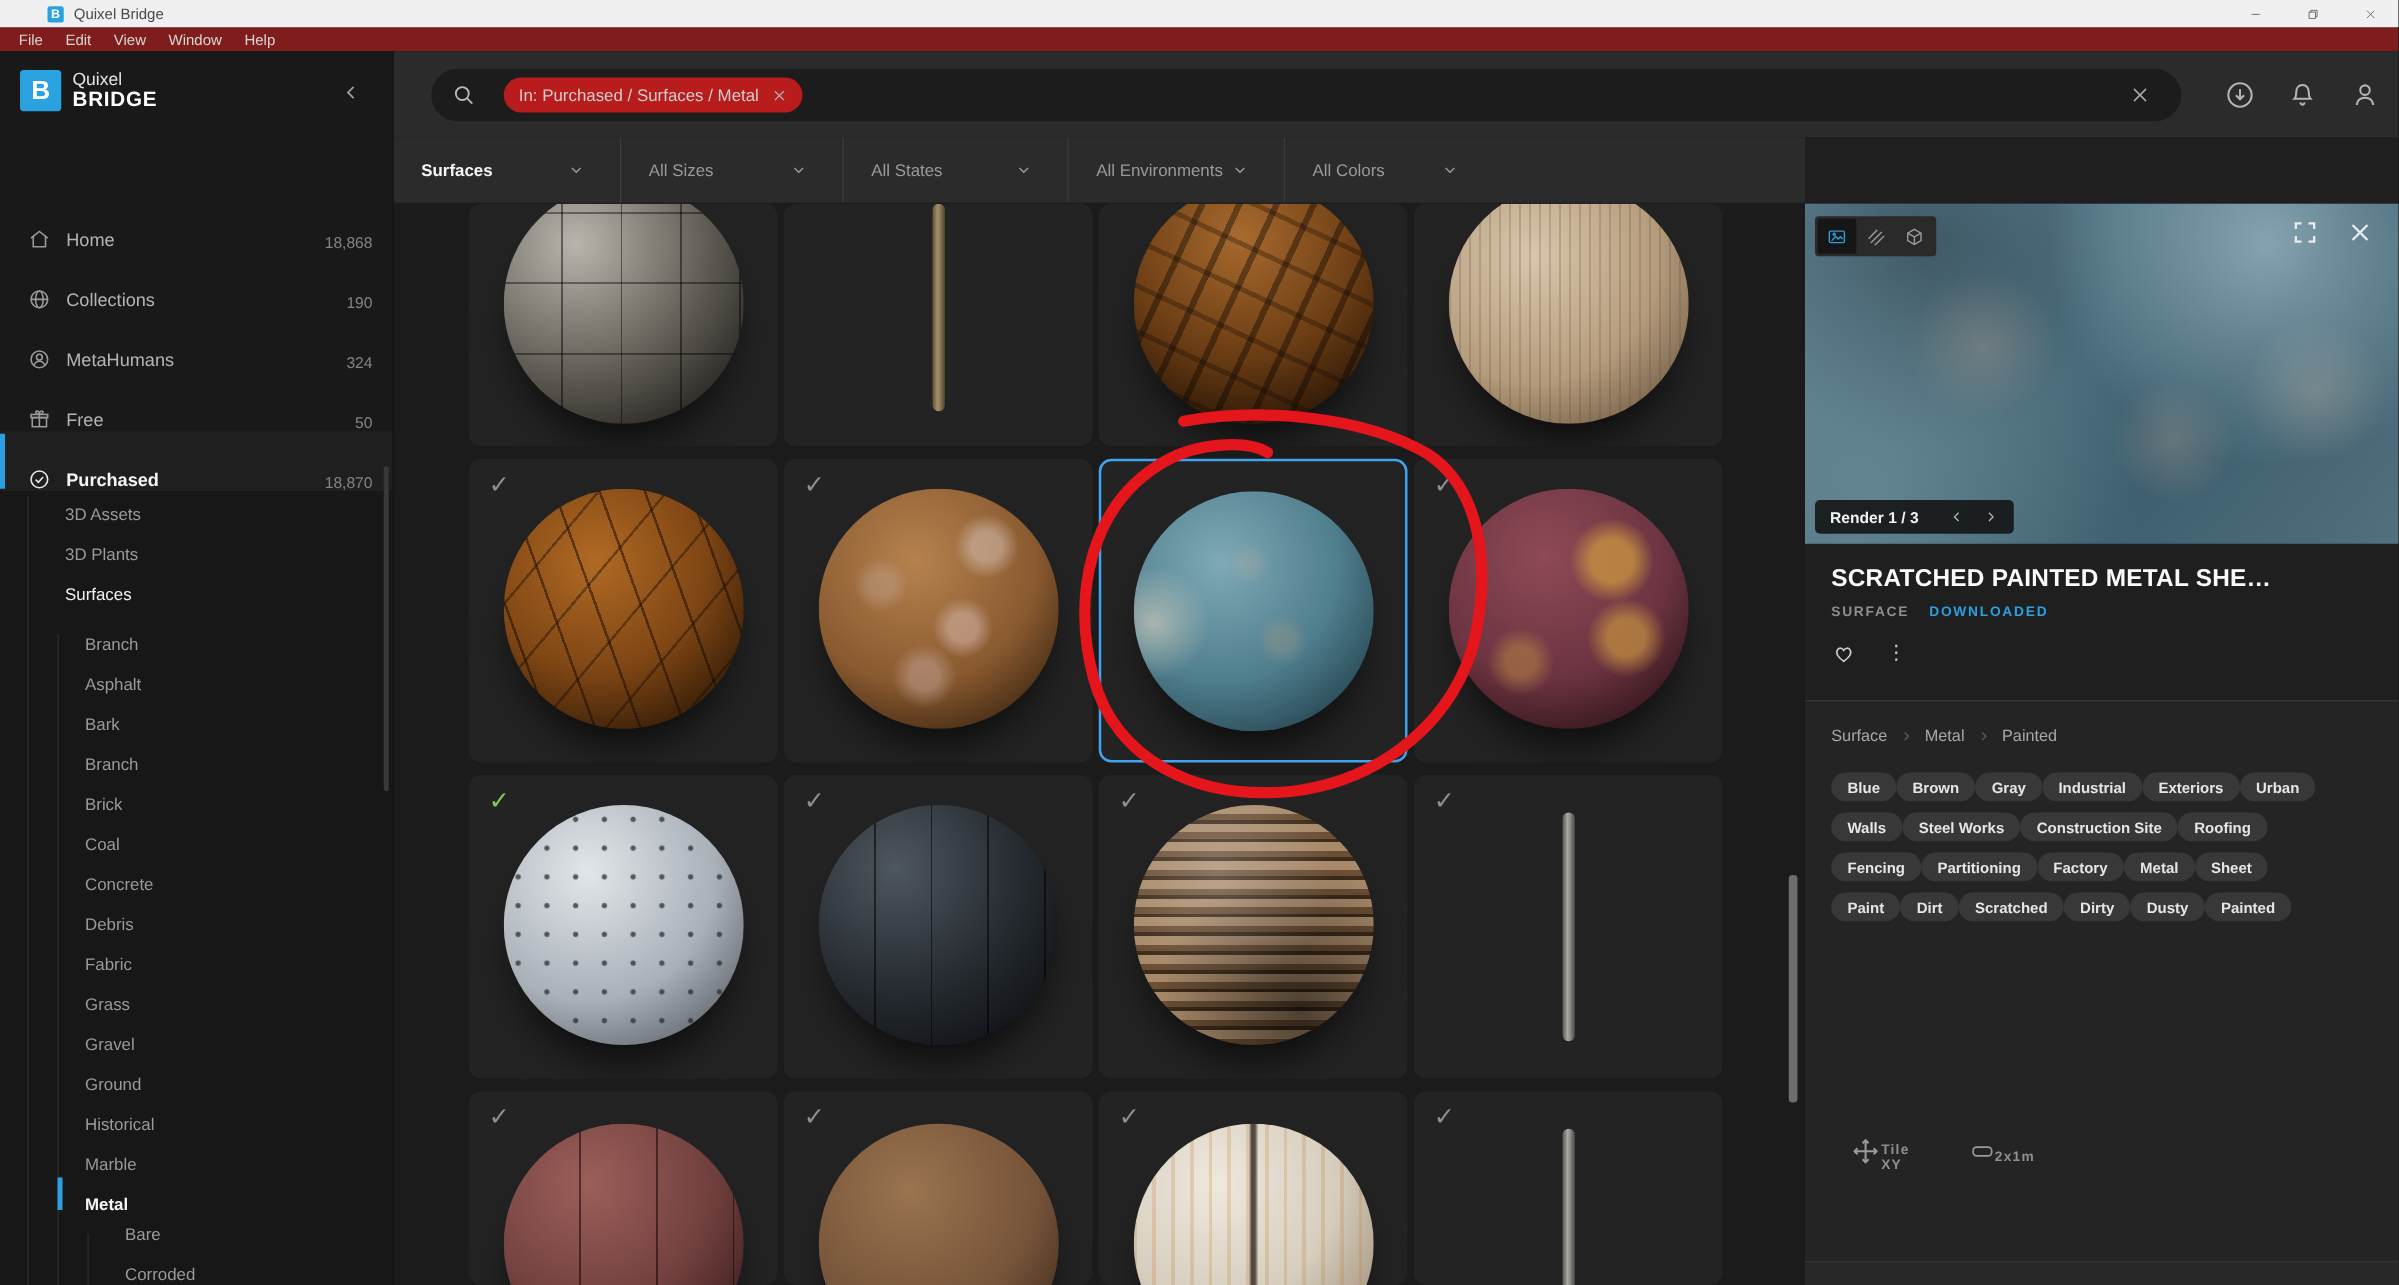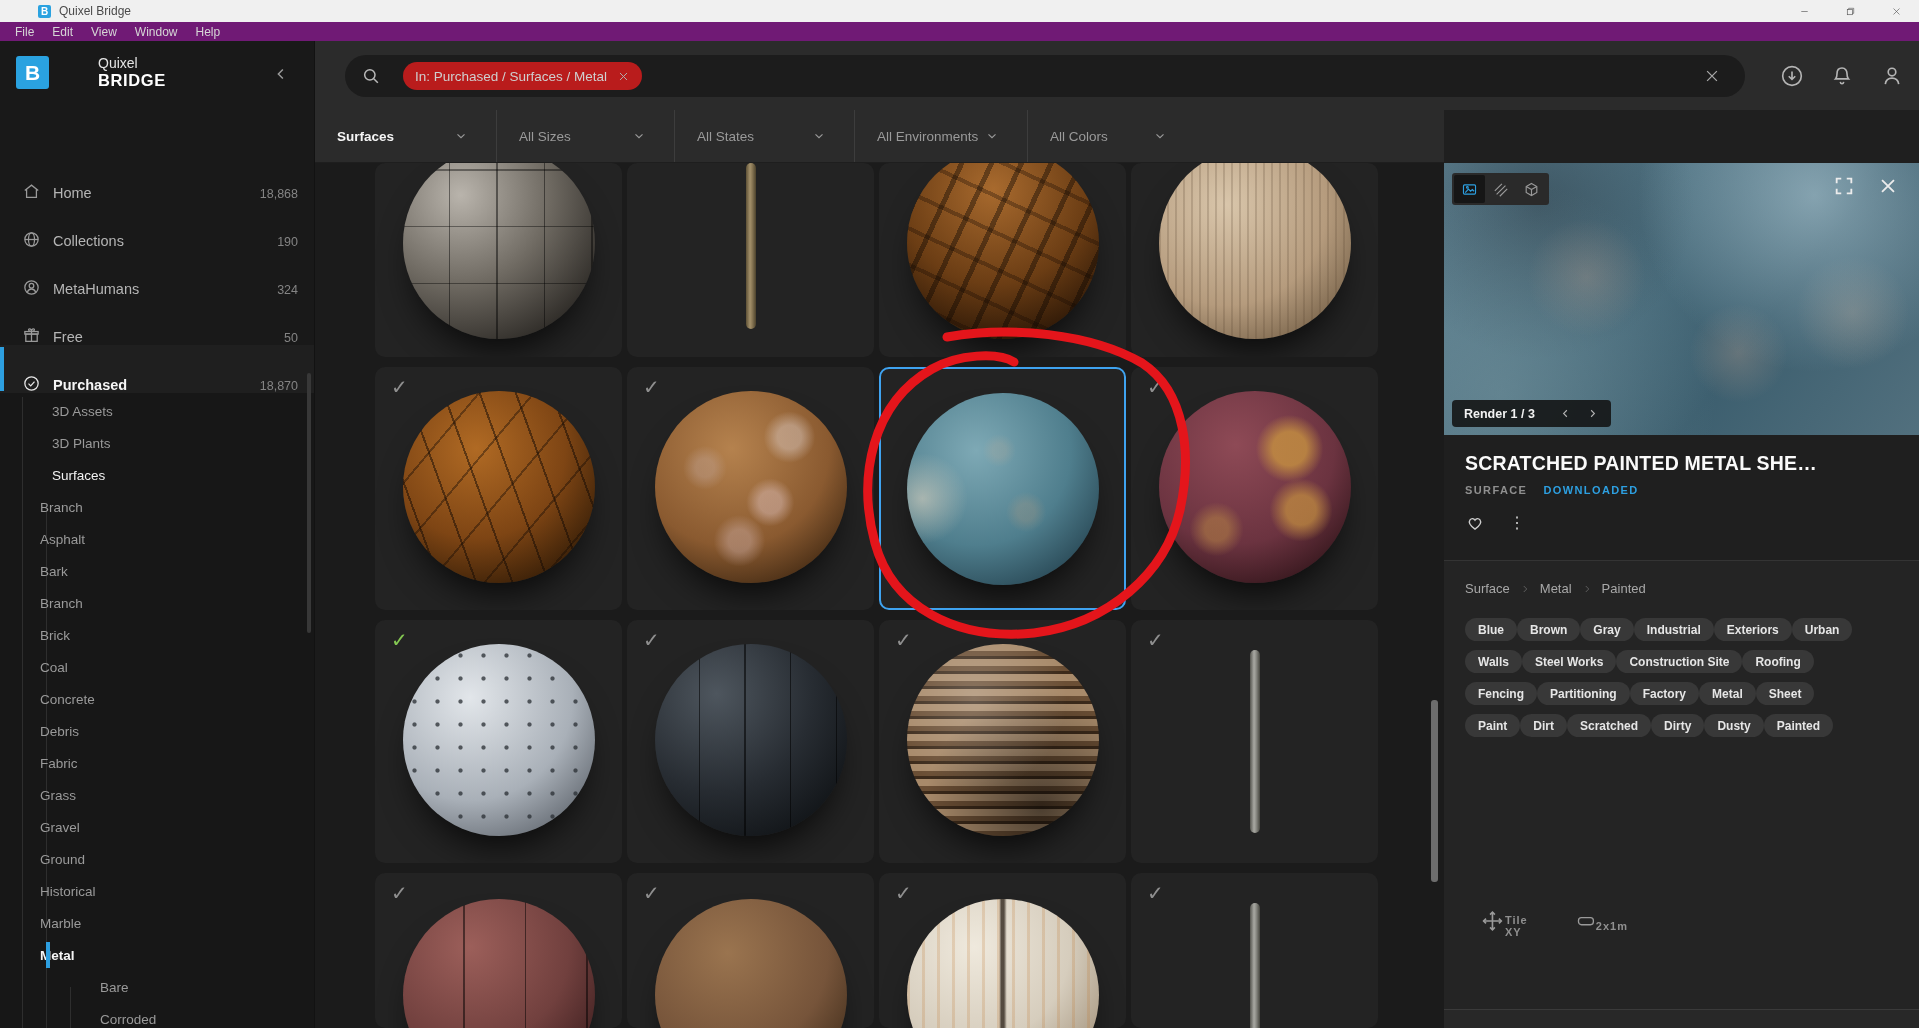--- a/index.html
+++ b/index.html
@@ -9,49 +9,49 @@
 
   
   .titlebar { position:absolute; left:0; top:0; width:1919px; height:22px; background:#f0f0f0; display:flex; align-items:center; }
   .titlebar .appicon { width:13px; height:13px; background:#2aa2e0; border-radius:2px; margin:0 8px 0 38px; color:#fff; font-size:10px; font-weight:bold; display:flex; align-items:center; justify-content:center; }
   .titlebar .tbtitle { font-size:12px; color:#4a4a4a; }
   .wctrls { position:absolute; right:0; top:0; height:22px; display:flex; }
   .wctrl { width:46px; height:22px; display:flex; align-items:center; justify-content:center; color:#555; }
   .wctrl svg { width:11px; height:11px; stroke:#555; stroke-width:1.4; fill:none; }
 
   
-  .menubar { position:absolute; left:0; top:22px; width:1919px; height:19px; background:#701a75; display:flex; align-items:center; padding-left:6px; }
+  .menubar { position:absolute; left:0; top:22px; width:1919px; height:19px; background:#7f1d1d; display:flex; align-items:center; padding-left:6px; }
   .menuitem { color:#d6d6d6; font-size:12px; padding:0 9px; }
 
   
   .sidebar { position:absolute; left:0; top:41px; width:315px; height:987px; background:#191919; border-right:1px solid #121212; }
   .brand { position:relative; height:69px; }
   .brandlogo { position:absolute; left:16px; top:15px; width:33px; height:33px; background:#2aa2e0; border-radius:3px; color:#fff; font-weight:bold; font-size:21px; display:flex; align-items:center; justify-content:center; }
-  .brandtext { position:absolute; left:58px; top:15px; line-height:1;margin-left:40px; }
+  .brandtext { position:absolute; left:58px; top:15px; line-height:1; }
   .brandtext .l1 { font-size:14px; color:#e4e4e4; }
   .brandtext .l2 { font-size:16.5px; font-weight:bold; color:#fff; letter-spacing:.6px; margin-top:2px; }
   .collapse { position:absolute; right:22px; top:24px; width:20px; height:20px; color:#9a9a9a; }
   .collapse svg { width:18px; height:18px; stroke:#9a9a9a; stroke-width:2; fill:none; }
   .navlist { position:absolute; left:0; top:112px; width:100%; }
   .navitem { position:relative; height:48px; display:flex; align-items:flex-end; padding-left:22px; }
   .navitem .nicon { width:19px; height:19px; stroke:#9a9a9a; fill:none; stroke-width:1.6; flex:none; }
   .navitem .nlabel { font-size:14.5px; color:#b5b5b5; margin-left:12px; }
   .navitem .ncount { position:absolute; right:16px; font-size:12.5px; color:#848484; }
   .navitem.active { background:#1f1f1f; }
   .navitem.active::before { content:""; position:absolute; left:0; top:2px; bottom:2px; width:4px; background:#2d9fe0; }
   .navitem.active .nlabel { color:#f5f5f5; font-weight:bold; }
   .navitem.active .nicon { stroke:#e8e8e8; }
   .tree { position:absolute; left:0; top:352px; bottom:0; width:100%; background:#171717; padding-top:2px; overflow:hidden; }
   .treeline { position:absolute; width:1px; background:#2e2e2e; }
   .tl-a { left:22px; top:4px; bottom:0; }
   .tl-b { left:46px; top:114px; bottom:0; }
   .tl-c { left:70px; top:594px; bottom:0; }
   .treeitem { position:relative; height:32px; display:flex; align-items:center; font-size:13.5px; color:#9a9a9a; }
   .treeitem.lvl1 { padding-left:52px; }
-  .treeitem.lvl2 { padding-left:40px; }
+  .treeitem.lvl2 { padding-left:68px;align-items:flex-end; }
   .treeitem.lvl3 { padding-left:100px; }
   .treeitem.open { color:#f2f2f2; }
   .treeitem.active { color:#f5f5f5; font-weight:bold; }
   .treeitem.active::before { content:""; position:absolute; left:46px; top:3px; bottom:3px; width:4px; background:#2d9fe0; }
   .sidescroll { position:absolute; right:3px; top:332px; width:4px; height:260px; background:#383838; border-radius:2px; }
 
   
   .header { position:absolute; left:315px; top:41px; width:1604px; height:69px; background:#2b2b2b; }
   .searchpill { position:absolute; left:30px; top:14px; width:1400px; height:42px; background:#1c1c1c; border-radius:21px; display:flex; align-items:center; }
   .searchpill .mag { width:20px; height:20px; margin-left:16px; stroke:#b9b9b9; fill:none; stroke-width:1.8; flex:none; }

